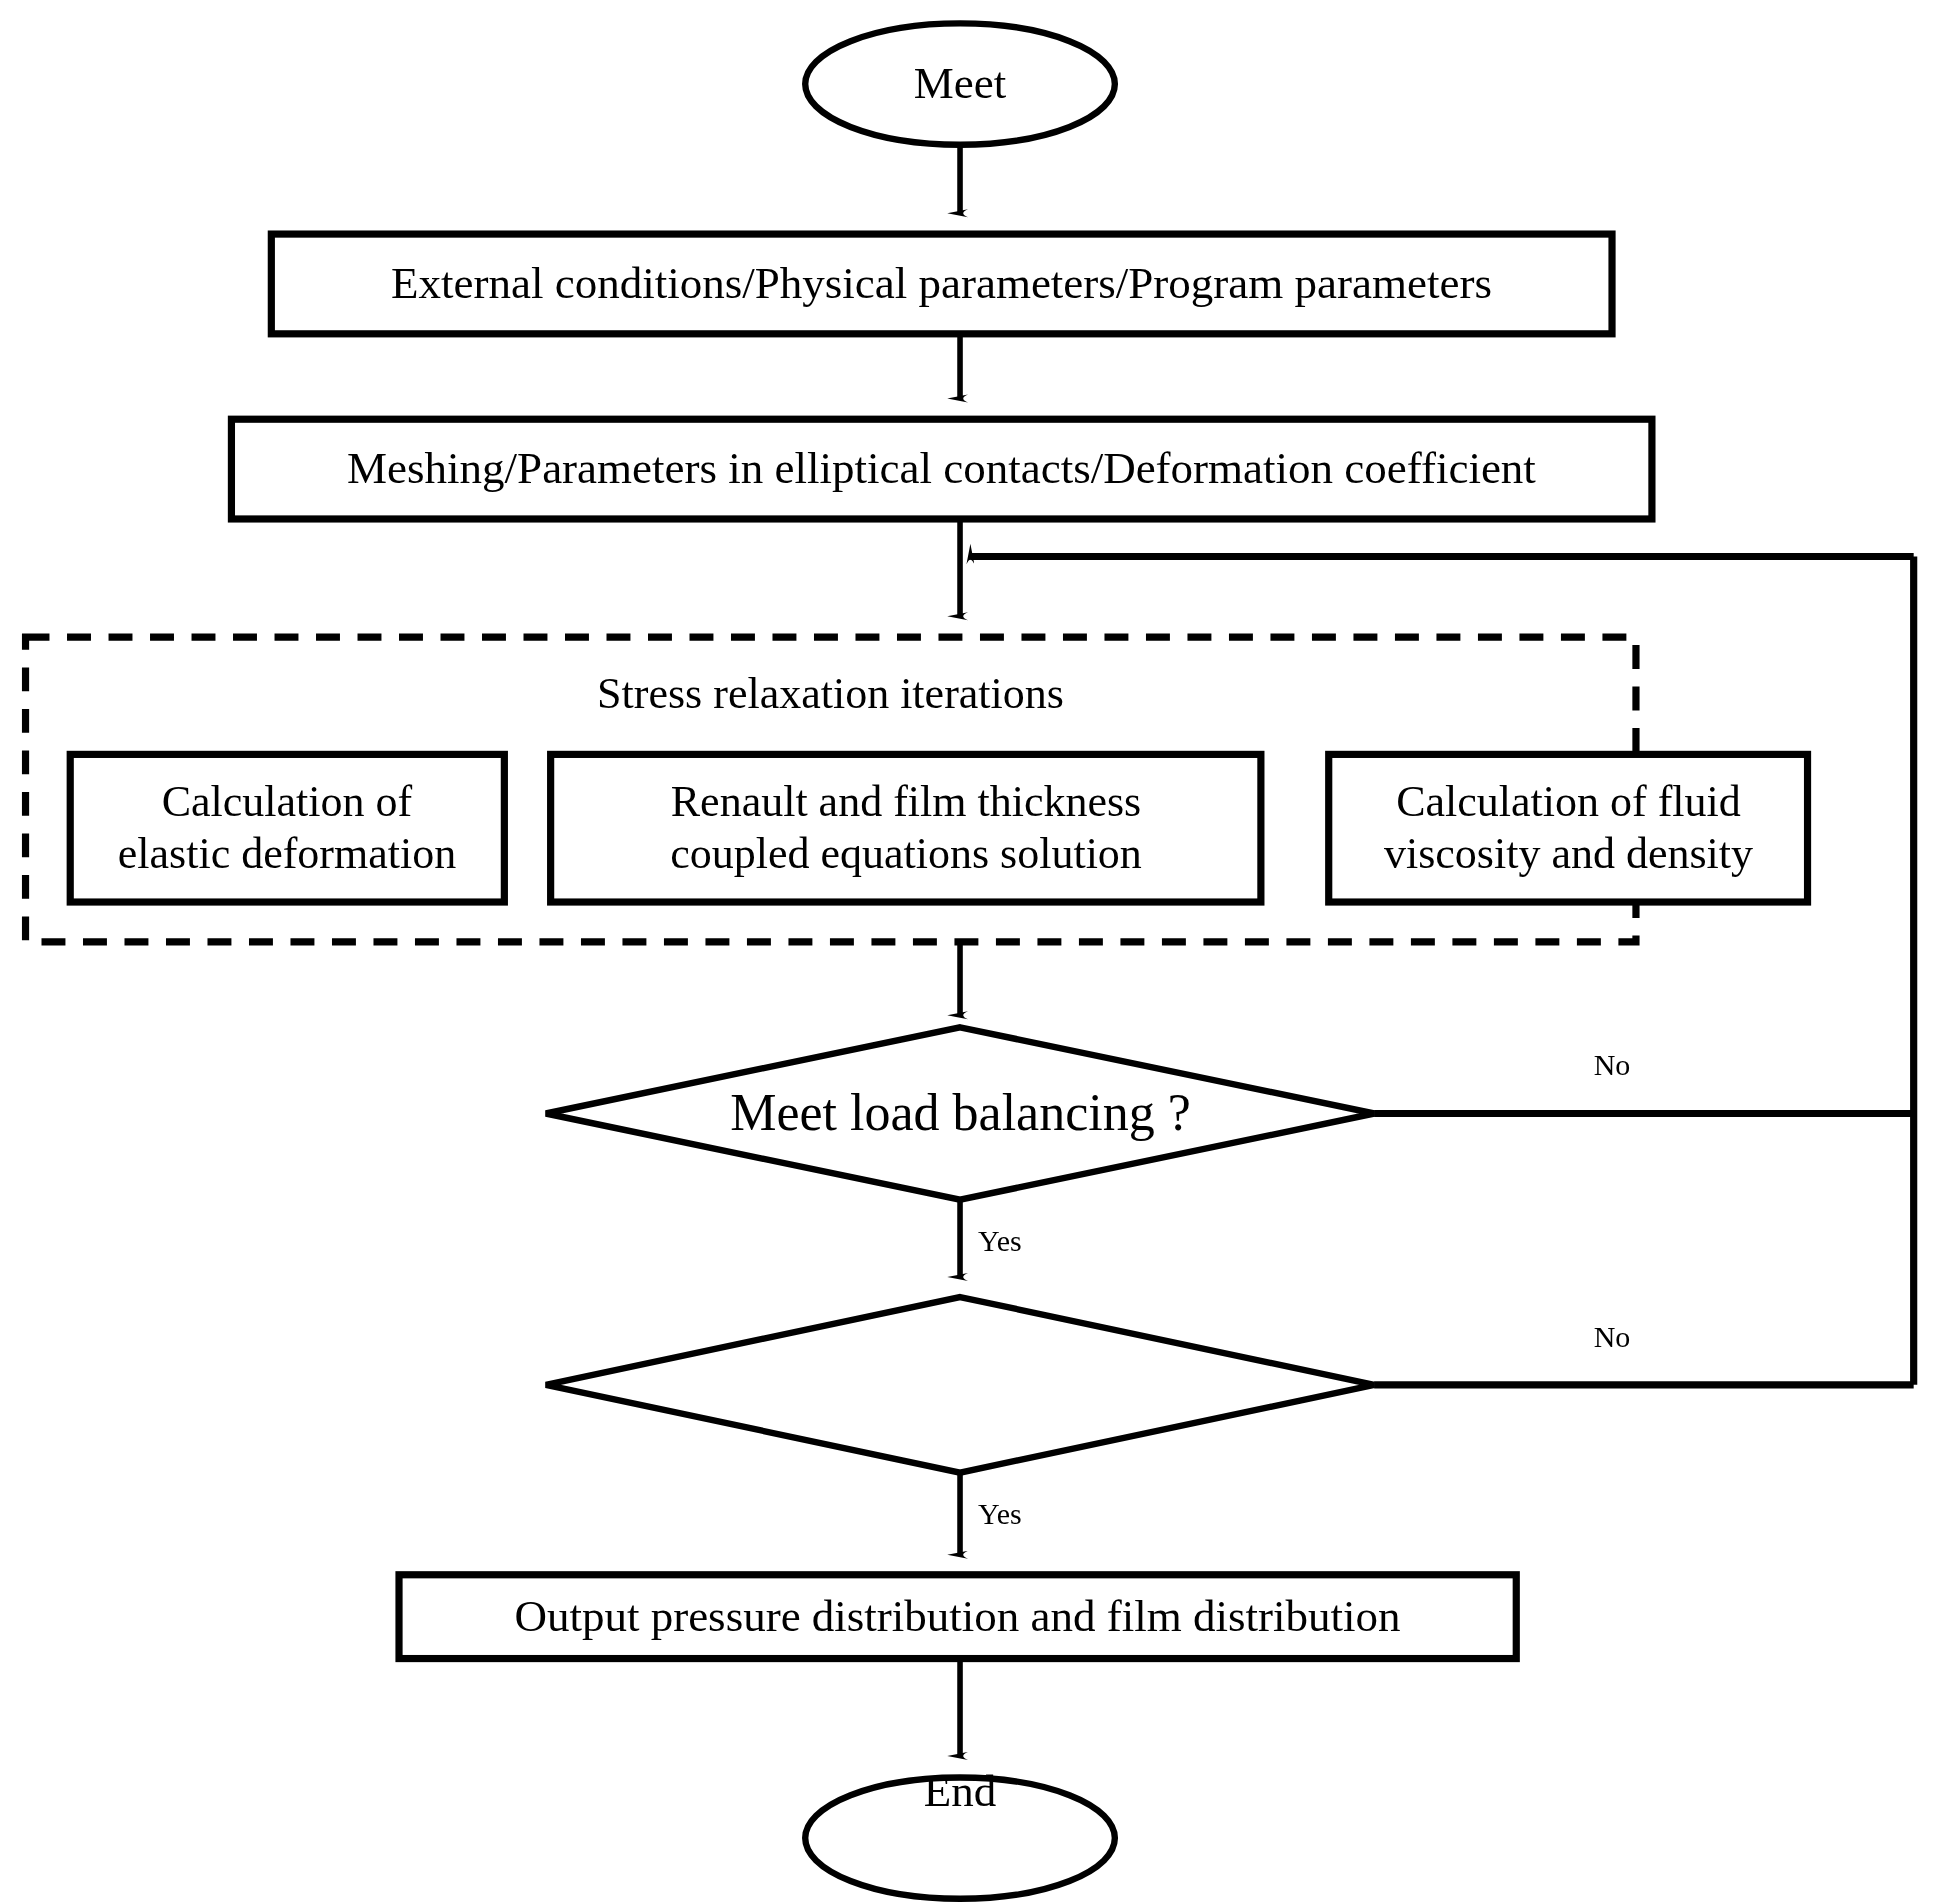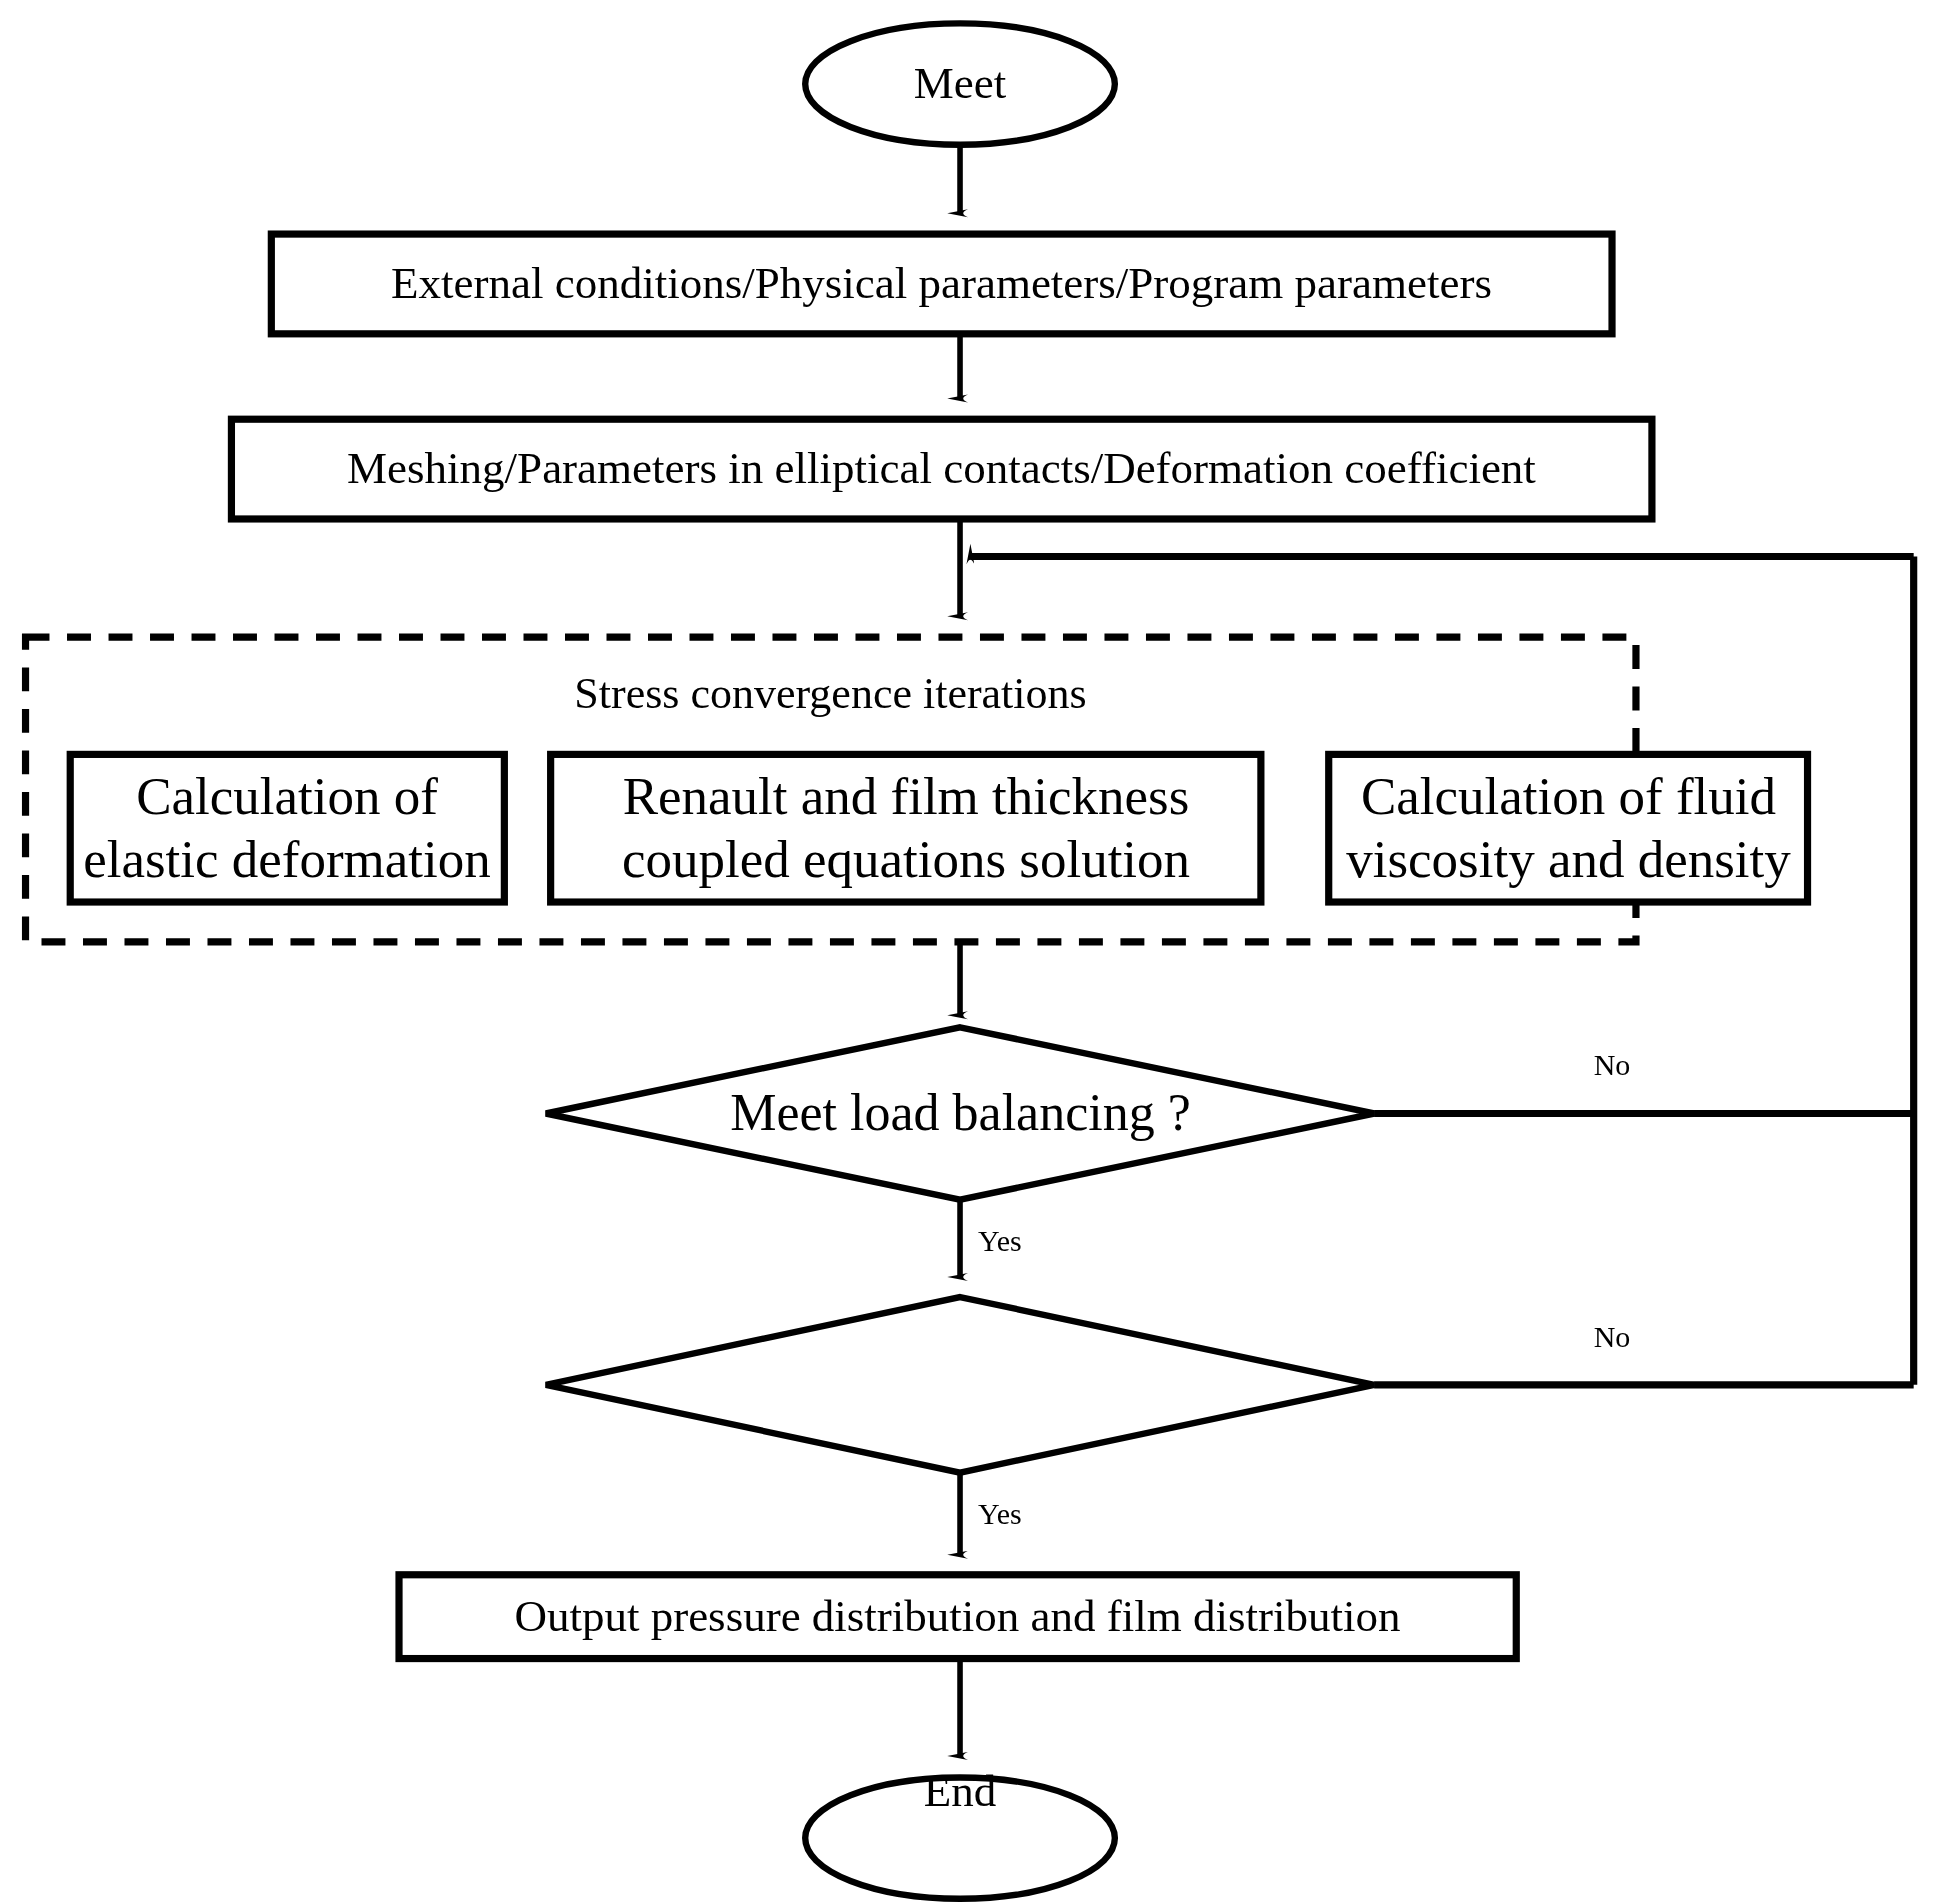--- a/index.html
+++ b/index.html
@@ -22,21 +22,21 @@
     align-items:center;
     justify-content:center;
     text-align:center;
     line-height:1.18;
     color:#000;
     white-space:pre-line;
     pointer-events:none;
   }
   .terminal-label{font-size:45px;}
   .proc-label{font-size:45px;}
-  .inner-label{font-size:53px;}
+  .inner-label{font-size:44px;}
   .group-label{font-size:44px;}
   .diamond-label{font-size:52px;}
   .edge-label{font-size:30px;}
 </style>
 </head>
 <body>
 
 <div id="root">
 
   <svg id="flow-svg" viewBox="0 0 2436 2384" xmlns="http://www.w3.org/2000/svg">
@@ -91,21 +91,21 @@
 
     <ellipse cx="1203" cy="2303" rx="194" ry="76" fill="#ffffff" stroke="#000000" stroke-width="8"></ellipse>
   </svg>
 
   <div class="node-text terminal-label" style="left:805px;top:23px;width:310px;height:121px;">Meet</div>
 
   <div class="node-text proc-label" style="left:231px;top:419px;width:1421px;height:100px;">Meshing/Parameters in elliptical contacts/Deformation coefficient</div>
 
   <div class="node-text proc-label" style="left:271px;top:234px;width:1341px;height:100px;">External conditions/Physical parameters/Program parameters</div>
 
-  <div class="node-text group-label" style="left:25.5px;top:662px;width:1610px;height:64px;">Stress convergence iterations</div>
+  <div class="node-text group-label" style="left:25.5px;top:662px;width:1610px;height:64px;">Stress relaxation iterations</div>
 
   <div class="node-text inner-label" style="left:70px;top:754px;width:434px;height:148px;">Calculation of
 elastic deformation</div>
 
   <div class="node-text inner-label" style="left:551px;top:754px;width:710px;height:148px;">Renault and film thickness
 coupled equations solution</div>
 
   <div class="node-text inner-label" style="left:1329px;top:754px;width:479px;height:148px;">Calculation of fluid
 viscosity and density</div>
 

